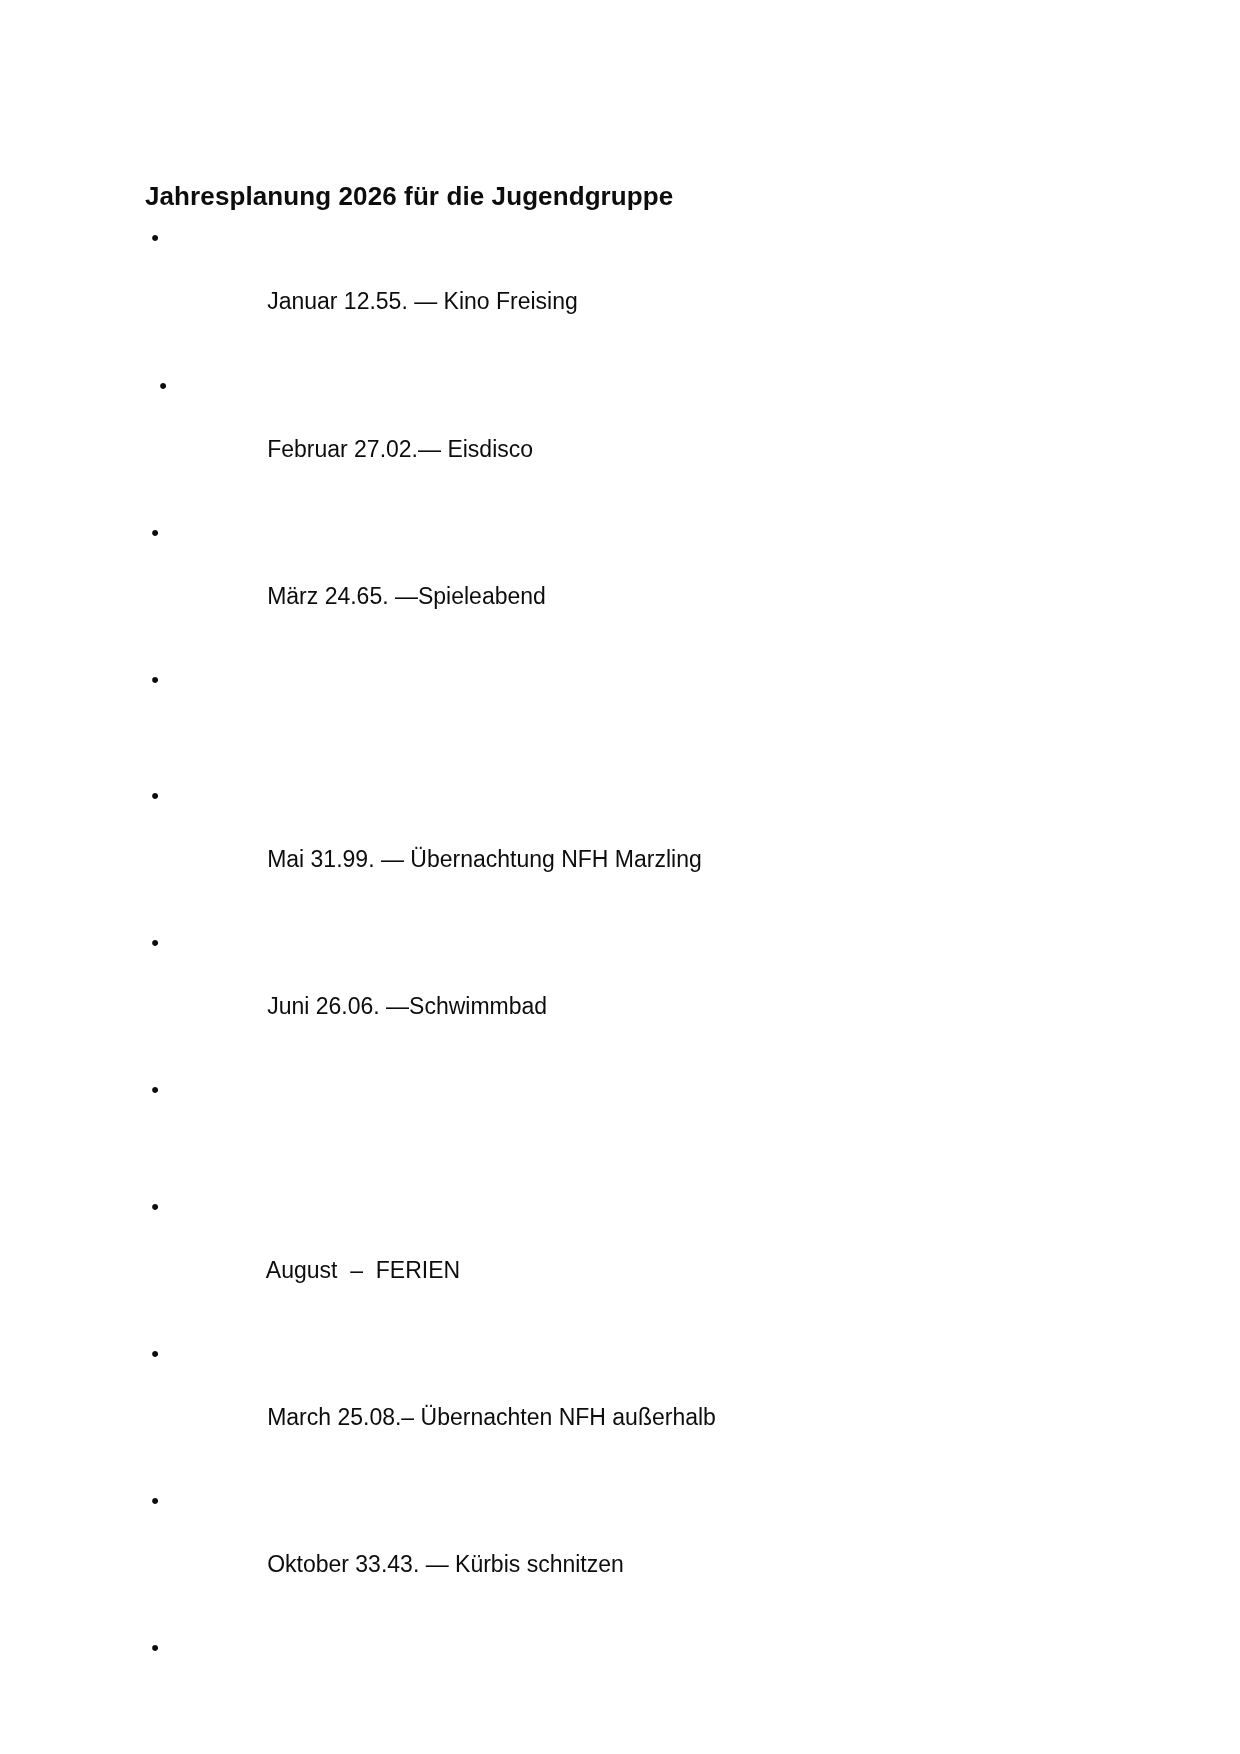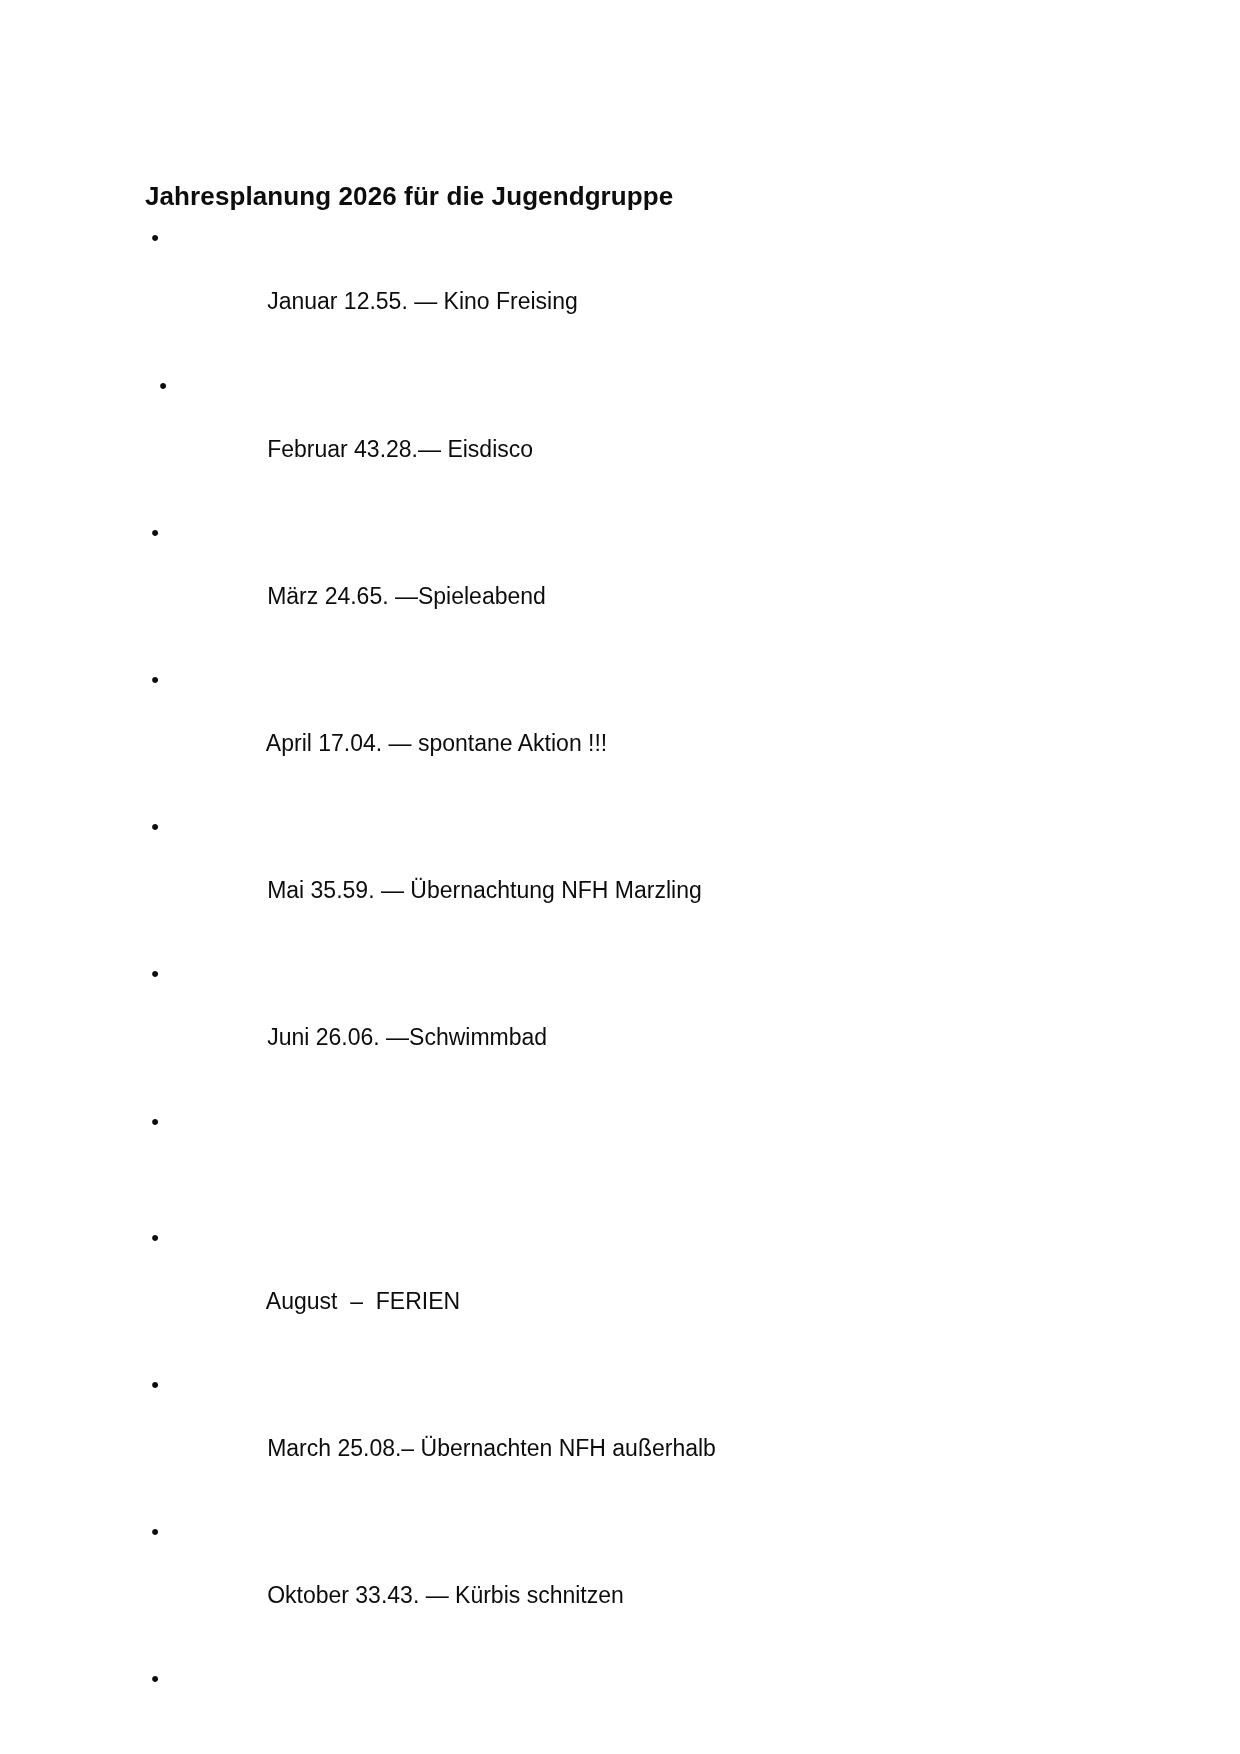--- a/index.html
+++ b/index.html
@@ -72,33 +72,32 @@
 
     <h1 class="doc-title">Jahresplanung 2026 für die Jugendgruppe</h1>
 
     <ul class="month-list">
       <li>
         <span class="bullet">•</span>
         <span>Januar 12.55. — Kino Freising</span>
       </li>
       <li class="indent-bullet">
         <span class="bullet">•</span>
-        <span>Februar 43.28.— Eisdisco</span>
+        <span>Februar 27.02.— Eisdisco</span>
       </li>
       <li>
         <span class="bullet">•</span>
         <span>März 24.65. —Spieleabend</span>
       </li>
       <li>
         <span class="bullet">•</span>
-        <span>April 17.04. — spontane Aktion !!!</span>
       </li>
       <li>
         <span class="bullet">•</span>
-        <span>Mai 35.59. — Übernachtung NFH Marzling</span>
+        <span>Mai 31.99. — Übernachtung NFH Marzling</span>
       </li>
       <li>
         <span class="bullet">•</span>
         <span>Juni 26.06. —Schwimmbad</span>
       </li>
       <li>
         <span class="bullet">•</span>
       </li>
       <li>
         <span class="bullet">•</span>

